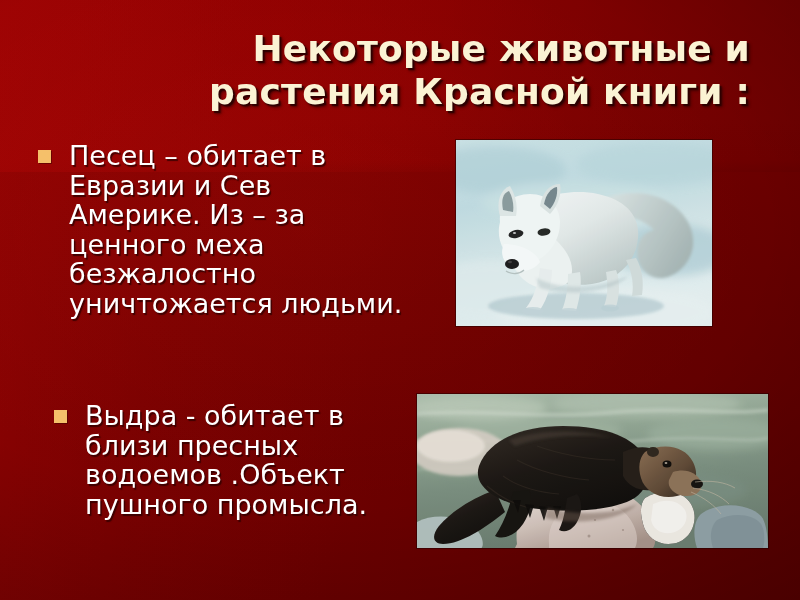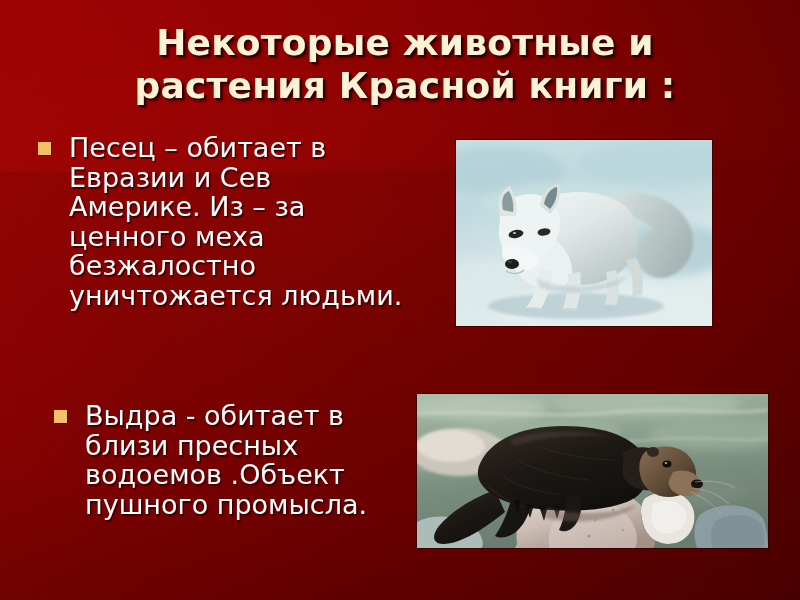--- a/index.html
+++ b/index.html
@@ -56,23 +56,23 @@
     background: radial-gradient(ellipse 105% 85% at 38% 38%,
                 rgba(255,60,30,0.06) 0%,
                 rgba(0,0,0,0) 55%,
                 rgba(0,0,0,0.22) 100%);
   }
 
   
   .title {
     position: absolute;
     left: 60px;
-    top: 21px;
+    top: 27px;
     width: 690px;
-    text-align: center;
+    text-align: right;
     color: #fbf3d4;
     font-size: 36px;
     line-height: 43px;
     font-weight: bold;
     letter-spacing: 0.2px;
     text-shadow: 2px 2px 1px rgba(40,0,0,0.85),
                  3px 3px 3px rgba(0,0,0,0.45);
     white-space: pre-line;
   }
 
@@ -94,21 +94,21 @@
   }
   .bullet-text {
     flex: 1 1 auto;
     margin-left: 18px;
     color: #ffffff;
     font-size: 27px;
     line-height: 29.5px;
     text-shadow: 1.5px 1.5px 1px rgba(40,0,0,0.75);
     white-space: pre-line;
   }
-  #bullet-fox  { left: 38px; top: 133px; }
+  #bullet-fox  { left: 38px; top: 141px; }
   #bullet-otter{ left: 54px; top: 401px; }
 
   
   .photo {
     position: absolute;
     overflow: hidden;
     background: #9ab8c0;
     box-shadow: 0 0 0 1px rgba(30,0,0,0.5);
   }
   #photo-fox {

